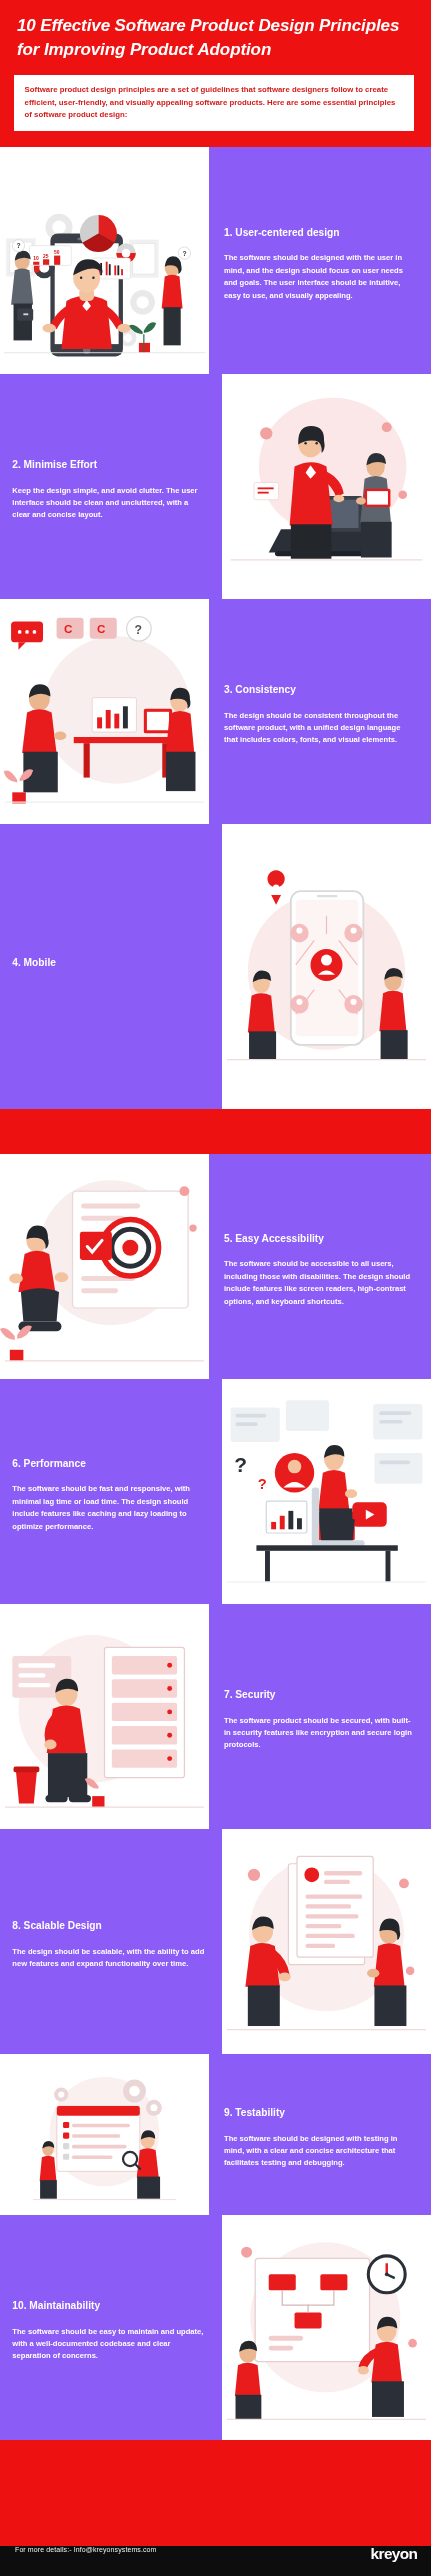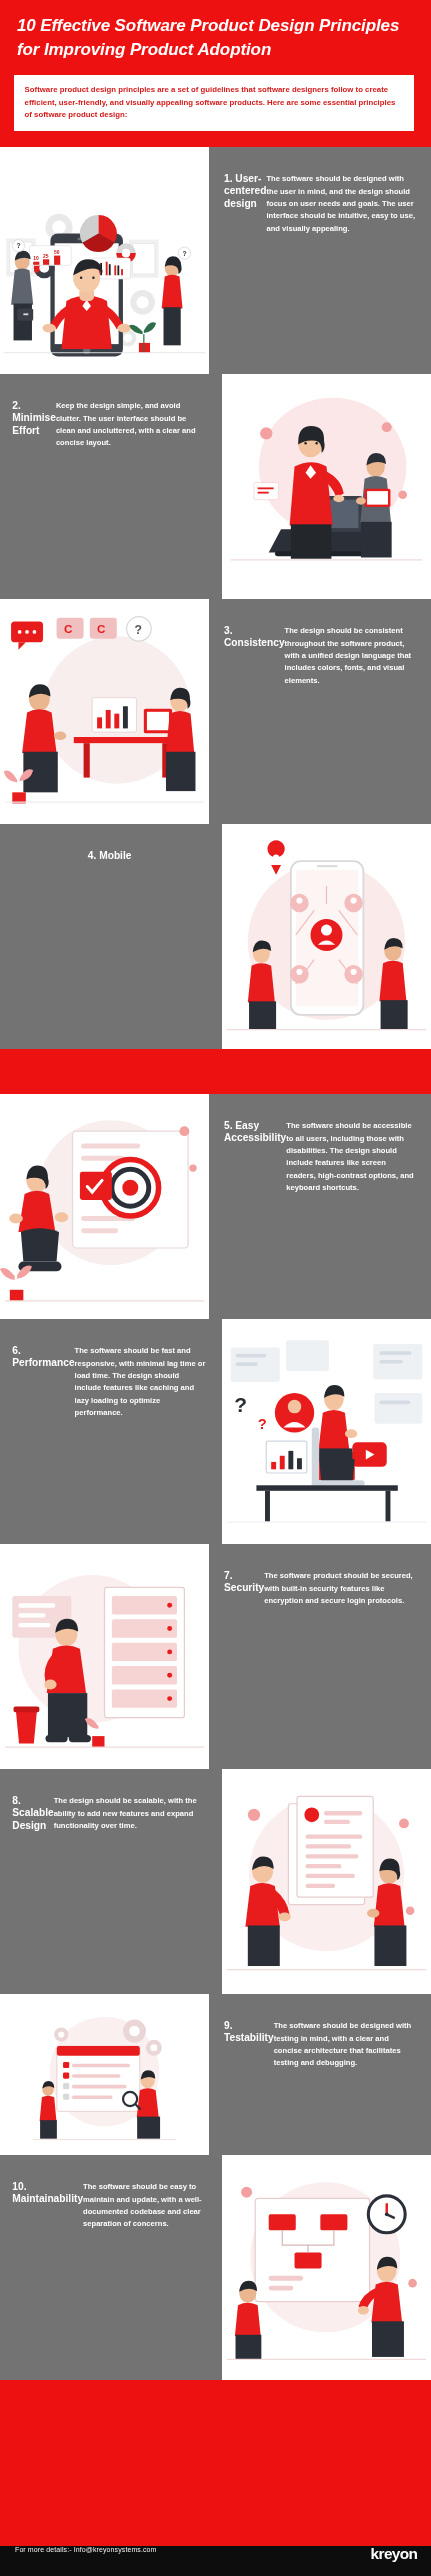--- a/index.html
+++ b/index.html
@@ -52,23 +52,24 @@
   .illo {
     width: 209px;
     flex: 0 0 209px;
     background: #ffffff;
     position: relative;
     overflow: hidden;
   }
 
   .copy {
     flex: 1 1 auto;
-    background: #737373;
+    background: #8b5cf6;
     padding: 26px 16px 18.5px 15px;
     display: flex;
+    flex-direction: column;
     justify-content: center;
   }
   .row.reverse .copy { padding-left: 12.3px; padding-right: 15px; }
 
   .p-title {
     color: #ffffff;
     font-size: 10.2px;
     font-weight: bold;
     margin-bottom: 13.6px;
     line-height: 1.2;
@@ -352,21 +353,21 @@
         </g>
         <line x1="8" y1="330" x2="332" y2="330" stroke="#eee" stroke-width="2"></line>
       </svg>
     </div>
     <div class="copy">
       <div class="p-title">3. Consistency</div>
       <div class="p-body">The design should be consistent throughout the software product, with a unified design language that includes colors, fonts, and visual elements.</div>
     </div>
   </div>
 
-  <div class="row reverse" style="height:225px;">
+  <div class="row reverse" style="height:285px;">
     <div class="illo">
       <svg viewBox="0 0 340 365" xmlns="http://www.w3.org/2000/svg">
         <rect width="340" height="365" fill="#fff"></rect>
         <circle cx="170" cy="190" r="128" fill="#fbeaea"></circle>
 
         <rect x="112" y="60" width="118" height="250" rx="16" fill="#fff" stroke="#d9d9d9" stroke-width="3"></rect>
         <rect x="120" y="74" width="102" height="222" rx="6" fill="#fdf4f4"></rect>
         <rect x="154" y="66" width="34" height="4" rx="2" fill="#ddd"></rect>
 
         <g stroke="#f0bdbd" stroke-width="2" fill="none">

